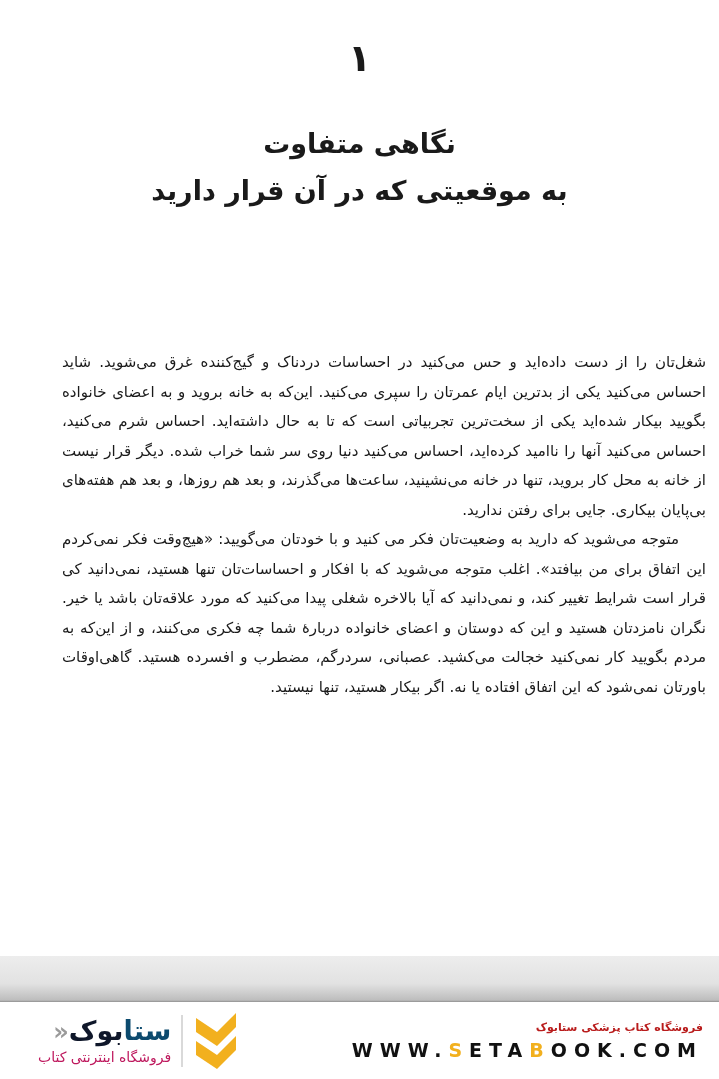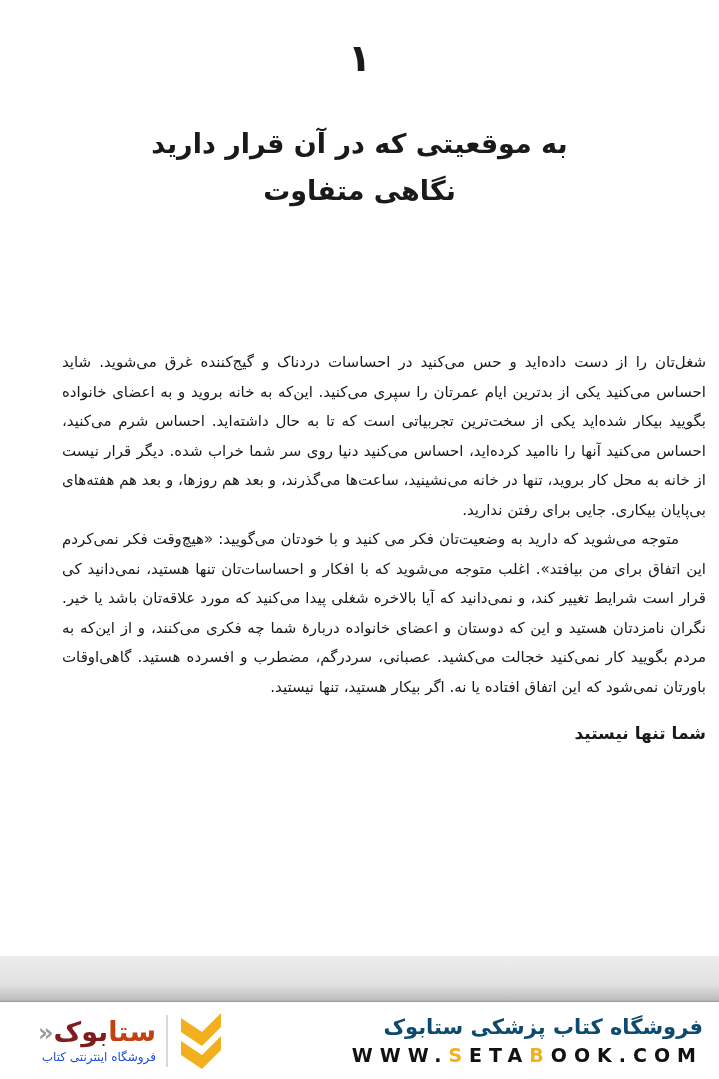--- a/index.html
+++ b/index.html
@@ -78,46 +78,46 @@
   }
   .logo-textcol {
     display: flex; flex-direction: column; align-items: flex-end;
   }
   .logo-wordmark {
     direction: rtl;
     font-size: 27px; font-weight: bold;
     line-height: 30px;
     white-space: nowrap;
   }
-  .logo-wordmark .yellow { color: #c2410c; }
-  .logo-wordmark .gray   { color: #7f1d1d; }
+  .logo-wordmark .yellow { color: #0c4a6e; }
+  .logo-wordmark .gray   { color: #0f172a; }
   .logo-wordmark .guillemet { color: #9a9a9a; font-size: 24px; }
   .logo-tagline {
     direction: rtl;
-    color: #1d4ed8;
-    font-size: 12px;
+    color: #be185d;
+    font-size: 14px;
     margin-top: 2px;
     white-space: nowrap;
   }
   .logo-divider {
     width: 2px; height: 52px;
     background: #d9d9d9;
   }
   .logo-emblem { display: block; line-height: 0; }
 
   .footer-right {
     display: flex; flex-direction: column;
     align-items: flex-end;
     text-align: right;
   }
   .store-name {
     direction: rtl;
-    font-size: 21px;
+    font-size: 11px;
     font-weight: bold;
-    color: #0c4a6e;
+    color: #b91c1c;
     margin-bottom: 5px;
     white-space: nowrap;
   }
   .website-url {
     direction: ltr;
     font-size: 19px;
     font-weight: bold;
     letter-spacing: 7px;
     color: #111111;
     white-space: nowrap;
@@ -125,28 +125,27 @@
   .website-url .accent { color: #F2B01E; }
 </style>
 </head>
 <body>
 
 <div class="page">
 
   <div class="chapter-number">۱</div>
 
   <div class="chapter-title">
+    <div>نگاهی متفاوت</div>
     <div>به موقعیتی که در آن قرار دارید</div>
-    <div>نگاهی متفاوت</div>
   </div>
 
   <div class="body-text">
     <p>شغل‌تان را از دست داده‌اید و حس می‌کنید در احساسات دردناک و گیج‌کننده غرق می‌شوید. شاید احساس می‌کنید یکی از بدترین ایام عمرتان را سپری می‌کنید. این‌که به خانه بروید و به اعضای خانواده بگویید بیکار شده‌اید یکی از سخت‌ترین تجربیاتی است که تا به حال داشته‌اید. احساس شرم می‌کنید، احساس می‌کنید آنها را ناامید کرده‌اید، احساس می‌کنید دنیا روی سر شما خراب شده. دیگر قرار نیست از خانه به محل کار بروید، تنها در خانه می‌نشینید، ساعت‌ها می‌گذرند، و بعد هم روزها، و بعد هم هفته‌های بی‌پایان بیکاری. جایی برای رفتن ندارید.</p>
     <p class="indent">متوجه می‌شوید که دارید به وضعیت‌تان فکر می کنید و با خودتان می‌گویید: «هیچ‌وقت فکر نمی‌کردم این اتفاق برای من بیافتد». اغلب متوجه می‌شوید که با افکار و احساسات‌تان تنها هستید، نمی‌دانید کی قرار است شرایط تغییر کند، و نمی‌دانید که آیا بالاخره شغلی پیدا می‌کنید که مورد علاقه‌تان باشد یا خیر. نگران نامزدتان هستید و این که دوستان و اعضای خانواده دربارهٔ شما چه فکری می‌کنند، و از این‌که به مردم بگویید کار نمی‌کنید خجالت می‌کشید. عصبانی، سردرگم، مضطرب و افسرده هستید. گاهی‌اوقات باورتان نمی‌شود که این اتفاق افتاده یا نه. اگر بیکار هستید، تنها نیستید.</p>
-    <h2 class="section-heading">شما تنها نیستید</h2>
   </div>
 
   <div class="scan-shadow-band"></div>
 
   <div class="footer">
 
     <div class="footer-logo">
       <div class="logo-textcol">
         <div class="logo-wordmark">
           <span class="yellow">ستا</span><span class="gray">بوک</span><span class="guillemet">«</span>

